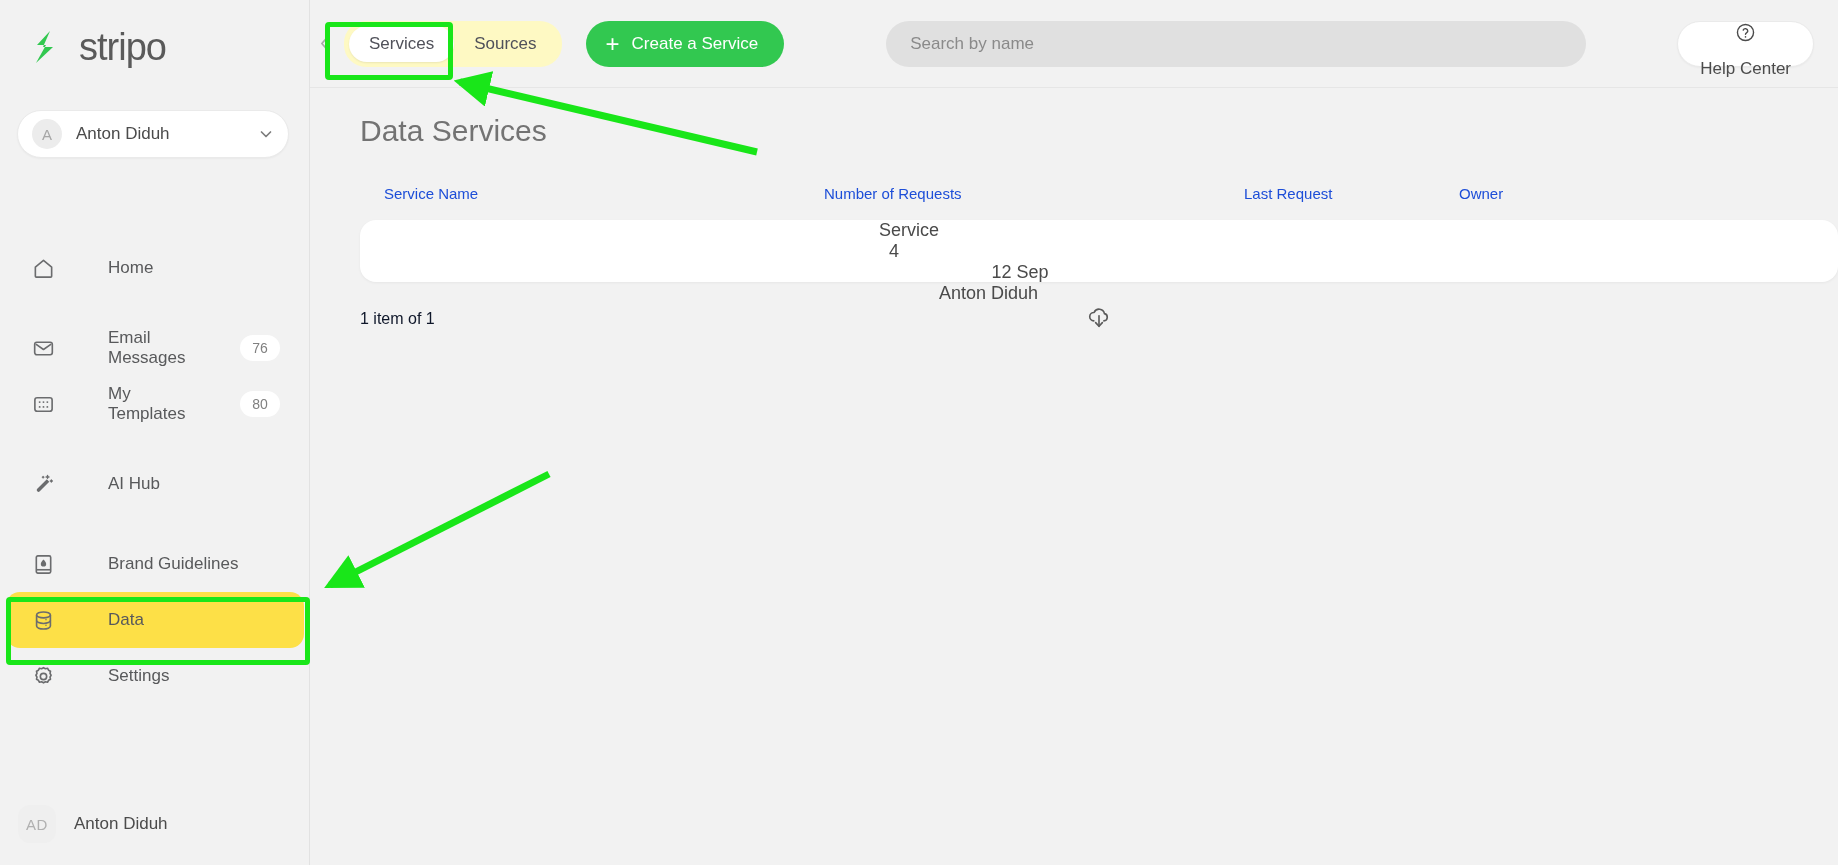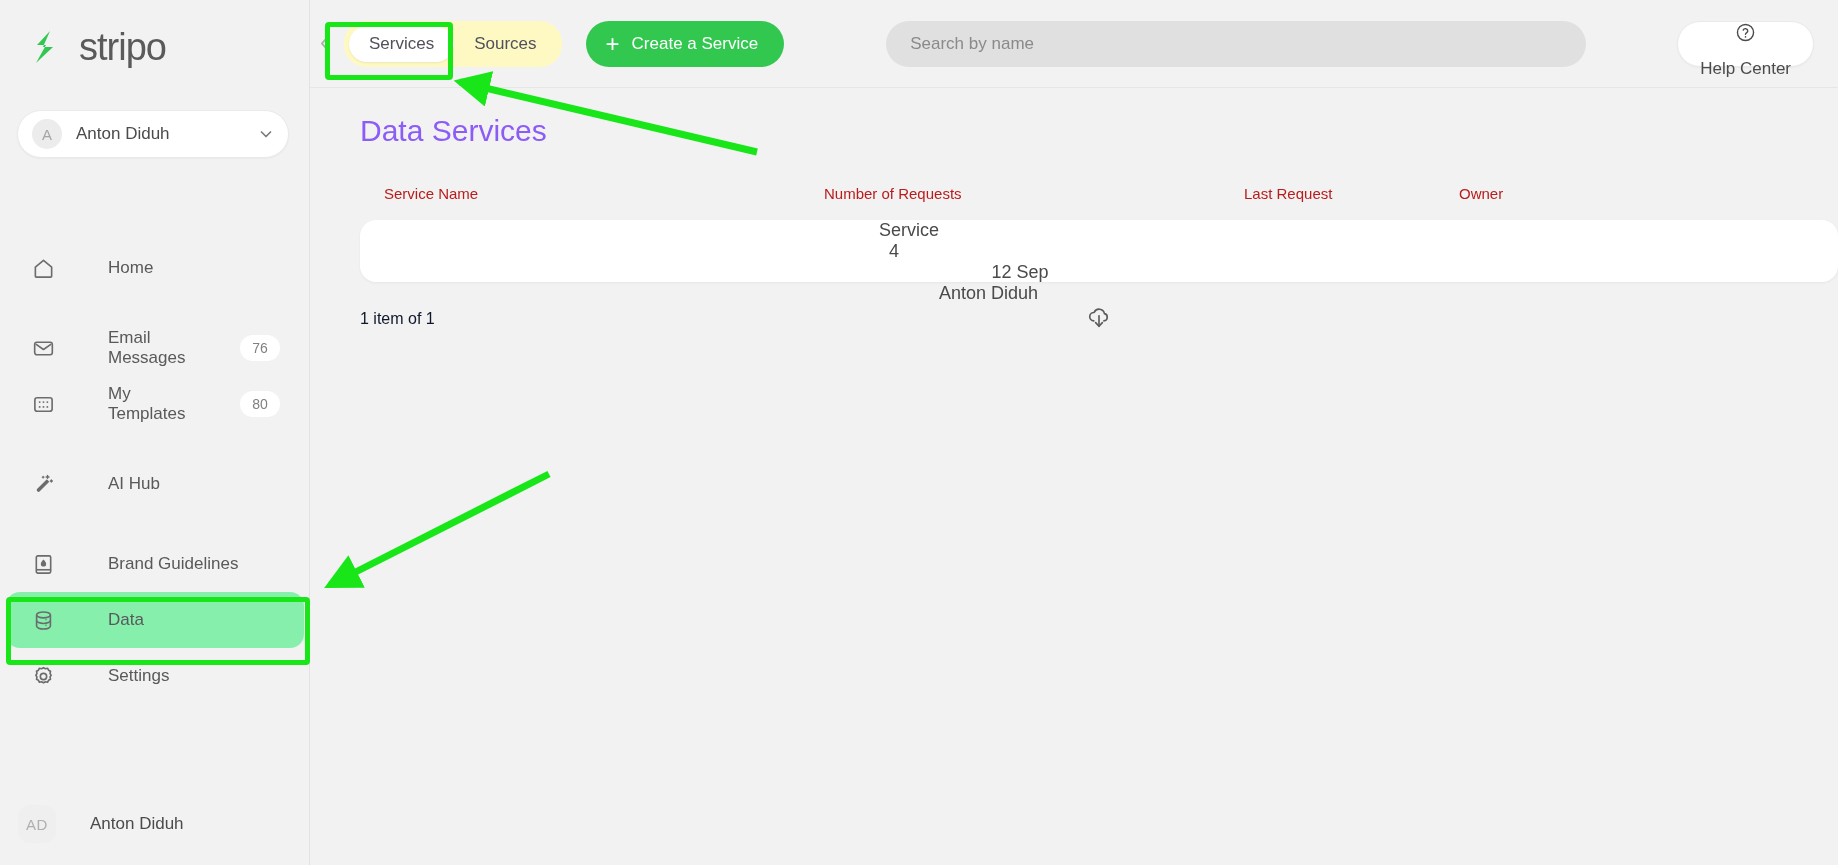--- a/index.html
+++ b/index.html
@@ -43,33 +43,33 @@
   .nav-group { margin-bottom: 24px; }
   .nav-item {
     position: relative;
     display: flex; align-items: center;
     height: 56px; margin: 0 6px; padding: 0 24px;
     border-radius: 14px;
     color: #58595b; font-size: 17px;
     cursor: pointer;
     gap: 36px;
   }
-  .nav-item.active { background: #86efac; }
+  .nav-item.active { background: #fde047; }
   .nav-ico { width: 26px; height: 26px; margin-right: 16px; display: flex; align-items: center; justify-content: center; color: #6b6c6e; flex: 0 0 26px; }
   .nav-label { flex: 1; }
   .nav-badge {
     min-width: 40px; height: 26px; padding: 0 10px;
     background: #ffffff; border-radius: 13px;
     color: #808080; font-size: 14px;
     display: flex; align-items: center; justify-content: center;
   }
 
   .sidebar-user {
     position: absolute; left: 18px; bottom: 22px;
-    display: flex; align-items: center; gap: 34px;
+    display: flex; align-items: center; gap: 18px;
   }
   .su-avatar {
     width: 38px; height: 38px; border-radius: 12px;
     background: #efefef; color: #b0b0b0;
     display: flex; align-items: center; justify-content: center;
     font-size: 15px; letter-spacing: .5px;
   }
   .su-name { font-size: 17px; color: #4b4b4b; }
 
   
@@ -124,25 +124,25 @@
     margin-left: auto; height: 46px; padding: 0 22px;
     background: #ffffff; border: 1px solid #eaeaea; border-radius: 23px;
     display: flex; align-items: center; gap: 11px;
     color: #4b4b4b; font-size: 17px; cursor: pointer;
     box-shadow: 0 1px 2px rgba(0,0,0,0.04);
     flex-direction: column;
   }
 
   
   #content { padding: 26px 0 0 50px; }
-  .page-title { font-size: 30px; color: #8b5cf6; font-weight: 400; margin-bottom: 30px; }
+  .page-title { font-size: 30px; color: #737373; font-weight: 400; margin-bottom: 30px; }
 
   .table { width: 1478px; }
   .thead { display: flex; align-items: center; height: 30px; padding: 0 24px; }
-  .th { font-size: 15px; color: #b91c1c; }
+  .th { font-size: 15px; color: #1d4ed8; }
   .trow {
     display: flex; align-items: center;
     height: 62px; margin-top: 12px; padding: 0 24px;
     background: #ffffff; border-radius: 16px;
     box-shadow: 0 1px 3px rgba(0,0,0,0.05);
     flex-direction: column;
   }
   .td { font-size: 18px; color: #4a4a4a; }
 
   .c-name  { width: 440px; }

